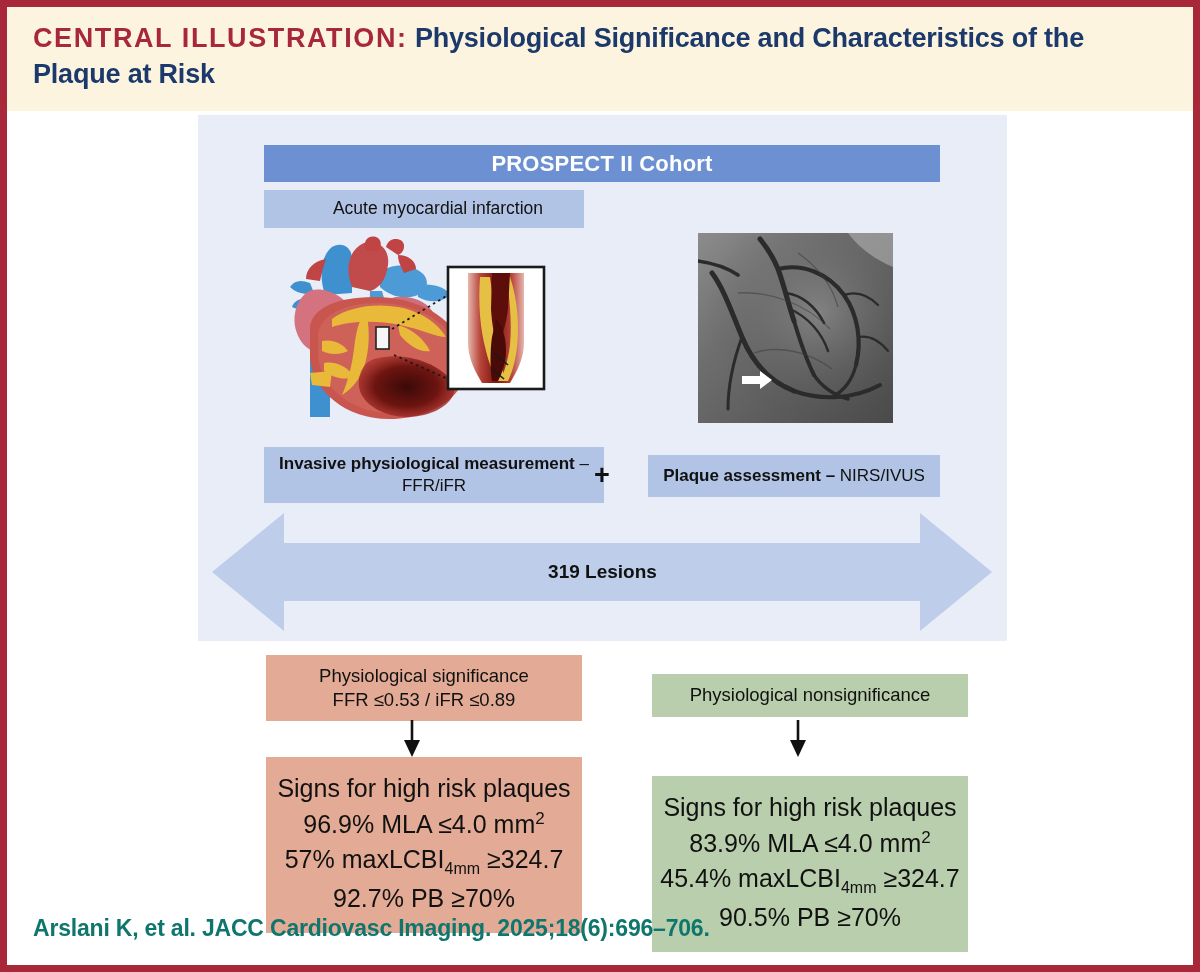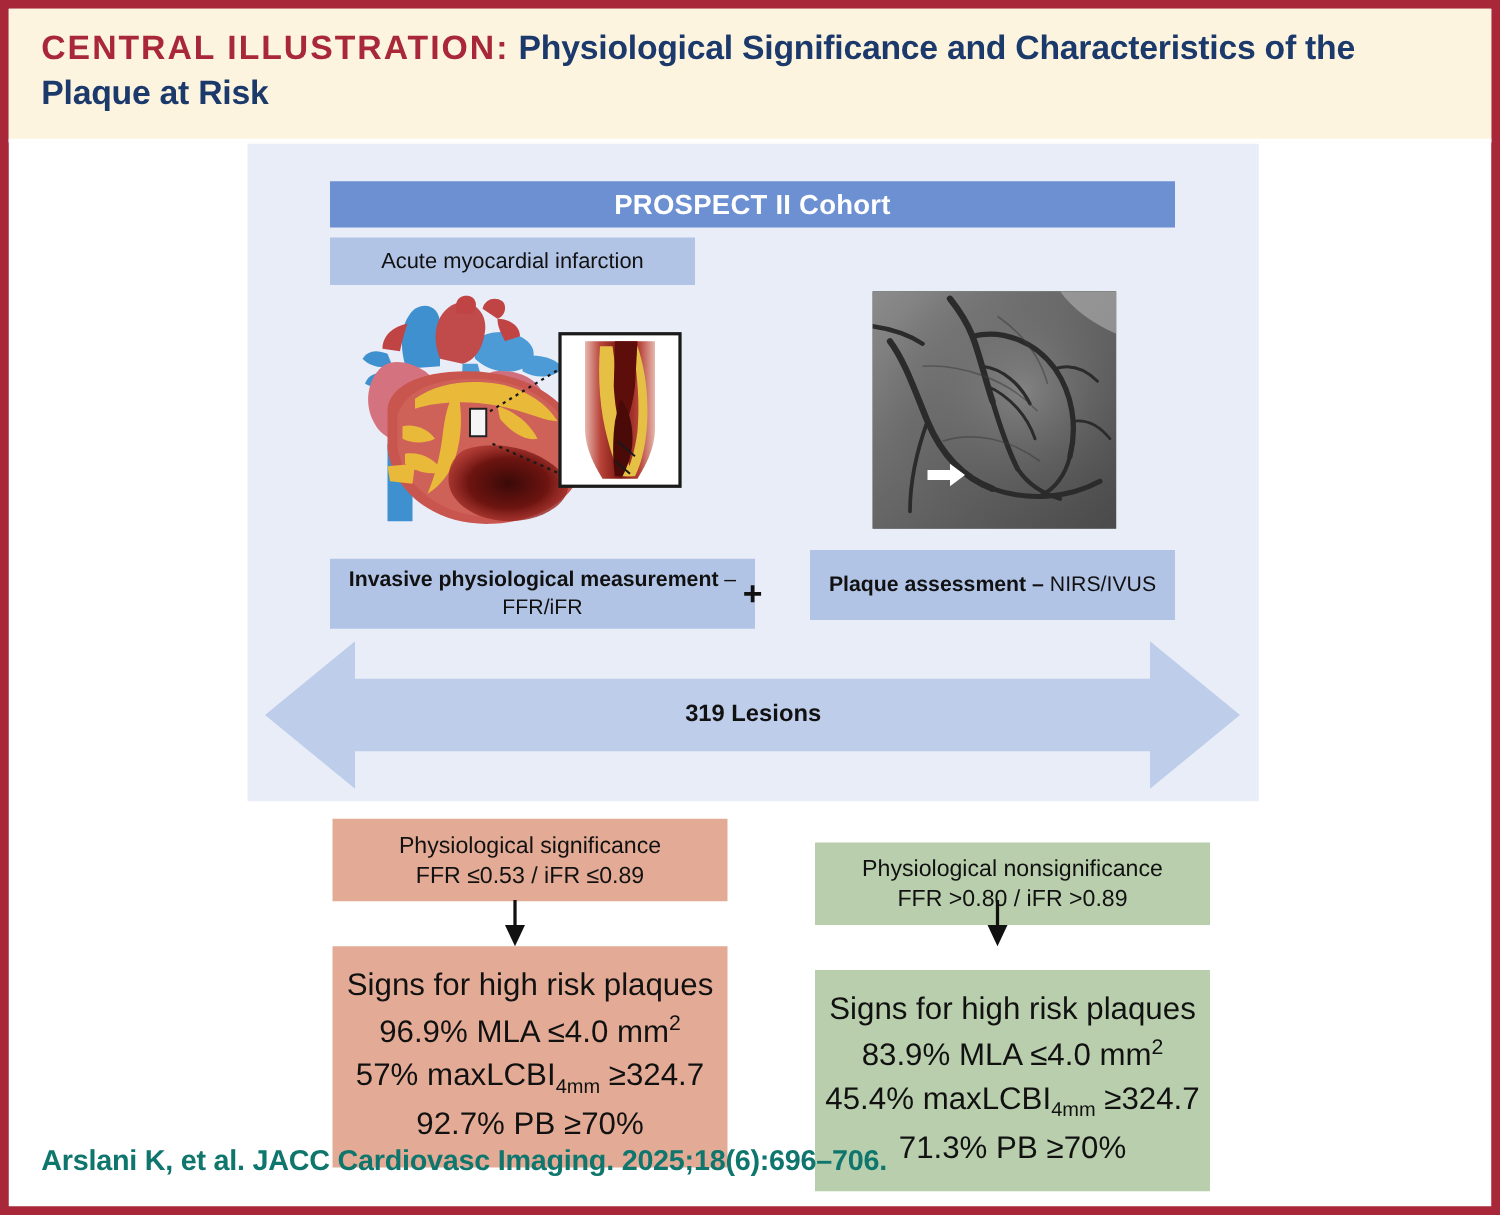--- a/index.html
+++ b/index.html
@@ -66,20 +66,21 @@
   .sub-box {
     position: absolute;
     background: #b2c4e6;
     color: #111111;
     font-size: 17.5px;
     display: flex;
     align-items: center;
     justify-content: center;
     text-align: center;
     line-height: 1.22;
+    padding-left: 28px;
   }
   .sub-left  { left: 66px;  top: 75px; width: 292px; height: 38px; }
   .sub-right { left: 450px; top: 75px; width: 292px; height: 38px; }
 
   
   .heart-wrap {
     position: absolute;
     left: 72px;
     top: 118px;
     width: 282px;
@@ -102,21 +103,21 @@
     font-size: 17px;
     display: flex;
     align-items: center;
     justify-content: center;
     text-align: center;
     line-height: 1.3;
     padding: 0 8px;
     box-sizing: border-box;
   }
   .method-left  { left: 66px;  top: 332px; width: 340px; height: 56px; }
-  .method-right { left: 450px; top: 325px; width: 292px; height: 56px; }
+  .method-right { left: 450px; top: 340px; width: 292px; height: 42px; }
   .method-box b { font-weight: bold; }
   .method-box span.reg { font-weight: normal; }
   .plus-sign {
     position: absolute;
     left: 384px;
     top: 332px;
     width: 40px;
     height: 56px;
     display: flex;
     align-items: center;
@@ -373,42 +374,41 @@
     </div>
     <div>
       <span>92.7%</span>
       <span>PB</span>
       <span>≥70%</span>
     </div>
   </div>
 
   <div class="outcome col-right w-box head-y green out-head">
     <div>Physiological nonsignificance</div>
-    <div>FFR &gt;0.80 / iFR &gt;0.89</div>
   </div>
   <div class="conn col-right">
     <svg width="292" height="38" viewBox="0 0 292 38">
       <line x1="146" y1="0" x2="146" y2="22" stroke="#111111" stroke-width="2.6"></line>
       <polygon points="138,20 154,20 146,37" fill="#111111"></polygon>
     </svg>
   </div>
   <div class="outcome col-right w-box body-y green out-body">
     <div>Signs for high risk plaques</div>
     <div>
       <span>83.9%</span>
       <span>MLA</span>
       <span>≤4.0 mm</span><sup class="sq">2</sup>
     </div>
     <div>
       <span>45.4%</span>
       <span>maxLCBI</span><sub class="sb">4mm</sub>
       <span>≥324.7</span>
     </div>
     <div>
-      <span>71.3%</span>
+      <span>90.5%</span>
       <span>PB</span>
       <span>≥70%</span>
     </div>
   </div>
 
   <div class="citation">Arslani K, et al. JACC Cardiovasc Imaging. 2025;18(6):696–706.</div>
 
 </div>
 
 </body></html>

